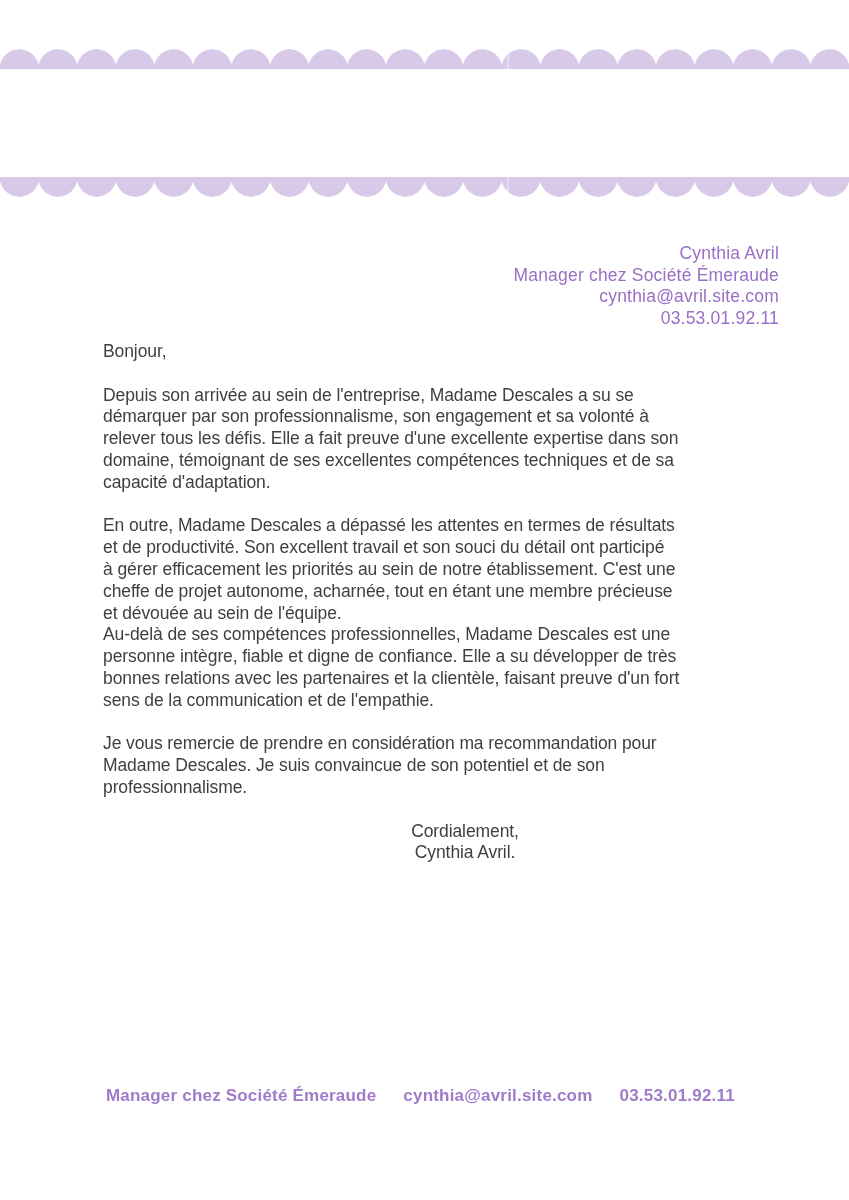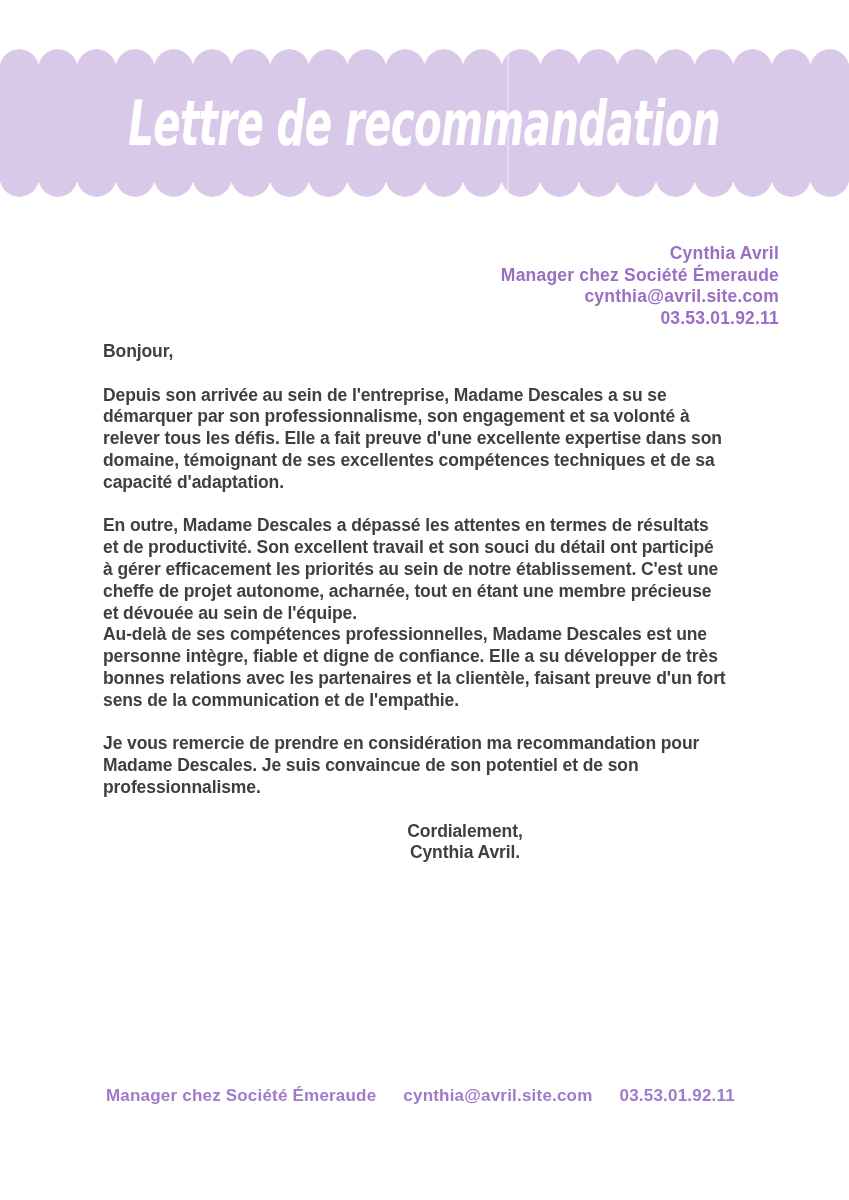--- a/index.html
+++ b/index.html
@@ -59,36 +59,35 @@
     transform: scaleX(0.65);
     transform-origin: center;
   }
 
   
   .contact {
     position: absolute;
     top: 243px; right: 70px;
     text-align: right;
     color: var(--accent, #9a6fc3);
-    font-weight: bold;
+    font-weight: normal;
     font-size: 17.5px;
     line-height: 21.5px;
     letter-spacing: 0.2px;
   }
 
   
   .letter-body {
     position: absolute;
     top: 341px; left: 103px;
     width: 724px;
     color: var(--body-text, #3f3f3f);
     font-size: 17.5px;
     line-height: 21.8px;
     letter-spacing: -0.1px;
-    font-weight: bold;
   }
   .letter-body p {
     margin: 0 0 21.8px 0;
     white-space: pre-line;
   }
   .letter-body p:last-child { margin-bottom: 0; text-align: center; }
 
   
   .footer {
     position: absolute;
@@ -102,23 +101,20 @@
     white-space: nowrap;
   }
 </style>
 </head>
 <body>
 
 <div class="page">
 
   <header class="band">
     <div class="scallop scallop-top"></div>
-    <div class="band-body">
-      <h1 class="title">Lettre de recommandation</h1>
-    </div>
     <div class="scallop scallop-bottom"></div>
     <div class="band-seam"></div>
   </header>
 
   <section class="contact">
     <div>Cynthia Avril</div>
     <div>Manager chez Société Émeraude</div>
     <div>cynthia@avril.site.com</div>
     <div>03.53.01.92.11</div>
   </section>

